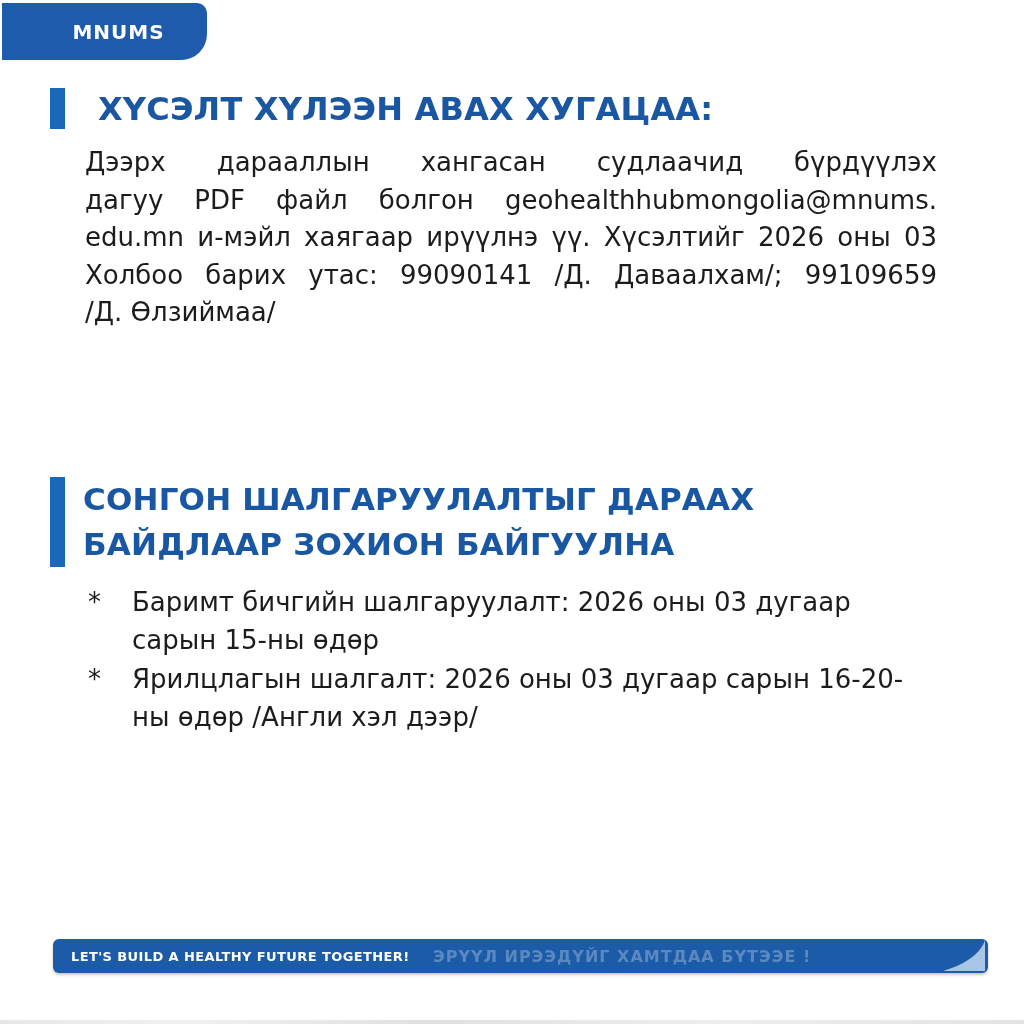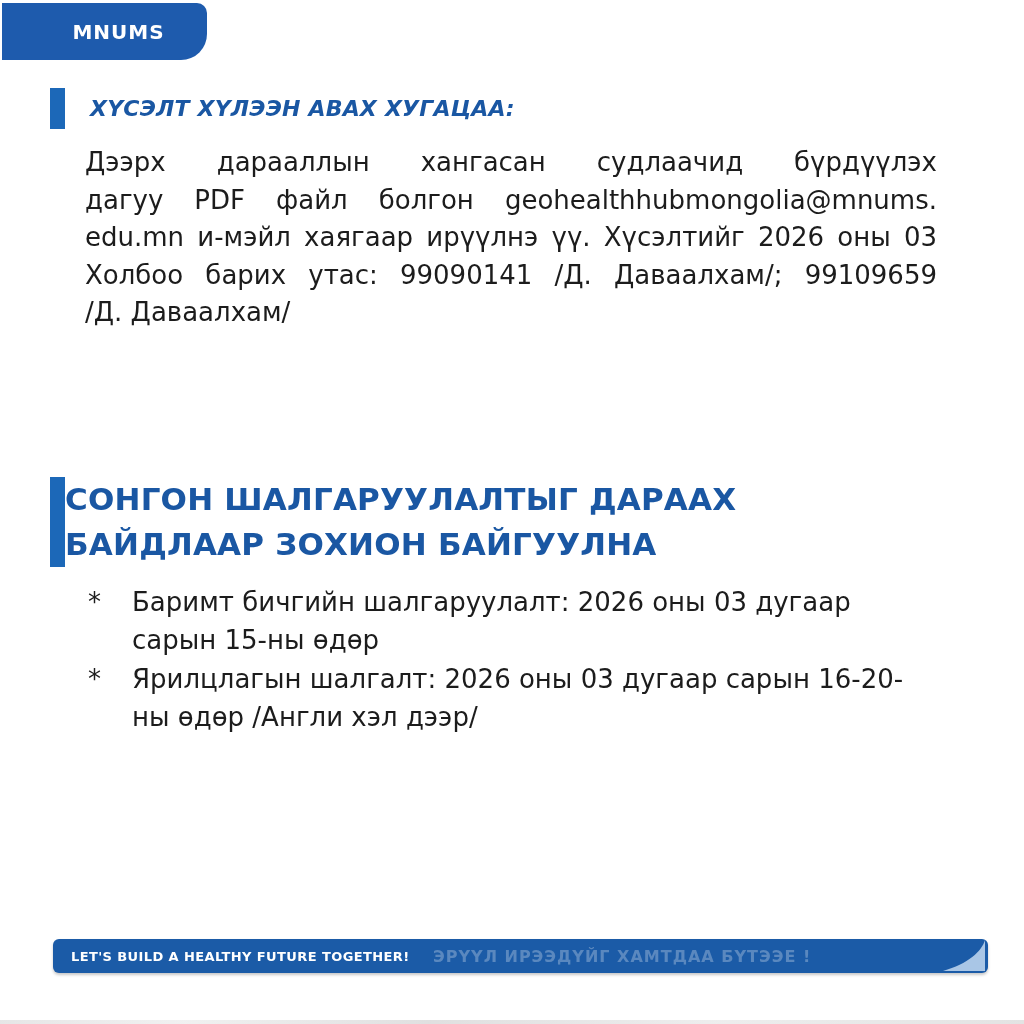--- a/index.html
+++ b/index.html
@@ -32,27 +32,27 @@
   }
 
   
   .heading-row { position:absolute; display:flex; align-items:stretch; }
   .hbar {
     display:block; width:15px; background: var(--accent-bar-blue, #1c68b8);
     flex:0 0 15px;
   }
   .h1-row { left:50px; top:88px; height:41px; }
   .h1-row h1 {
-    margin-left:25px; align-self:center;
-    font-size:22px; font-weight:bold; color:var(--heading-blue, #1a57a3);
-    letter-spacing:0.2px; white-space:nowrap;font-style:italic;
+    margin-left:33px; align-self:center;
+    font-size:32px; font-weight:bold; color:var(--heading-blue, #1a57a3);
+    letter-spacing:0.2px; white-space:nowrap;
   }
   .h2-row { left:50px; top:477px; height:90px; }
   .h2-text {
-    align-self:center;
+    margin-left:18px; align-self:center;
     font-size:31px; font-weight:bold; color:var(--heading-blue, #1a57a3);
     line-height:45px; letter-spacing:0.2px;
   }
 
   
   .para { position:absolute; left:85px; top:144px; width:852px; }
   .jline {
     font-size:26px; line-height:37.5px; color:var(--body-text, #1c1c1c);
     text-align:justify; text-align-last:justify; white-space:normal;
   }
@@ -109,21 +109,21 @@
   <div class="heading-row h1-row">
     <span class="hbar"></span>
     <h1>ХҮСЭЛТ ХҮЛЭЭН АВАХ ХУГАЦАА:</h1>
   </div>
 
   <div class="para">
     <div class="jline">Дээрх дарааллын хангасан судлаачид бүрдүүлэх</div>
     <div class="jline">дагуу PDF файл болгон geohealthhubmongolia@mnums.</div>
     <div class="jline">edu.mn и-мэйл хаягаар ирүүлнэ үү. Хүсэлтийг 2026 оны 03</div>
     <div class="jline">Холбоо барих утас: 99090141 /Д. Даваалхам/; 99109659</div>
-    <div class="jline last">/Д. Даваалхам/</div>
+    <div class="jline last">/Д. Өлзиймаа/</div>
   </div>
 
   <div class="heading-row h2-row">
     <span class="hbar"></span>
     <div class="h2-text">
       <div>СОНГОН ШАЛГАРУУЛАЛТЫГ ДАРААХ</div>
       <div>БАЙДЛААР ЗОХИОН БАЙГУУЛНА</div>
     </div>
   </div>
 

